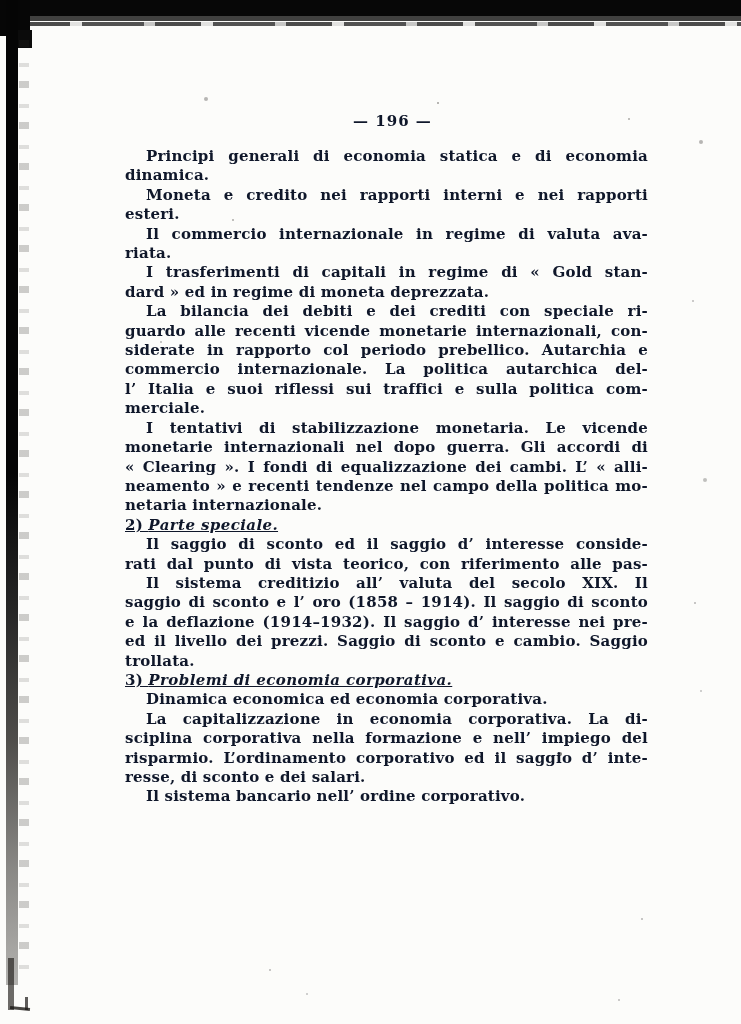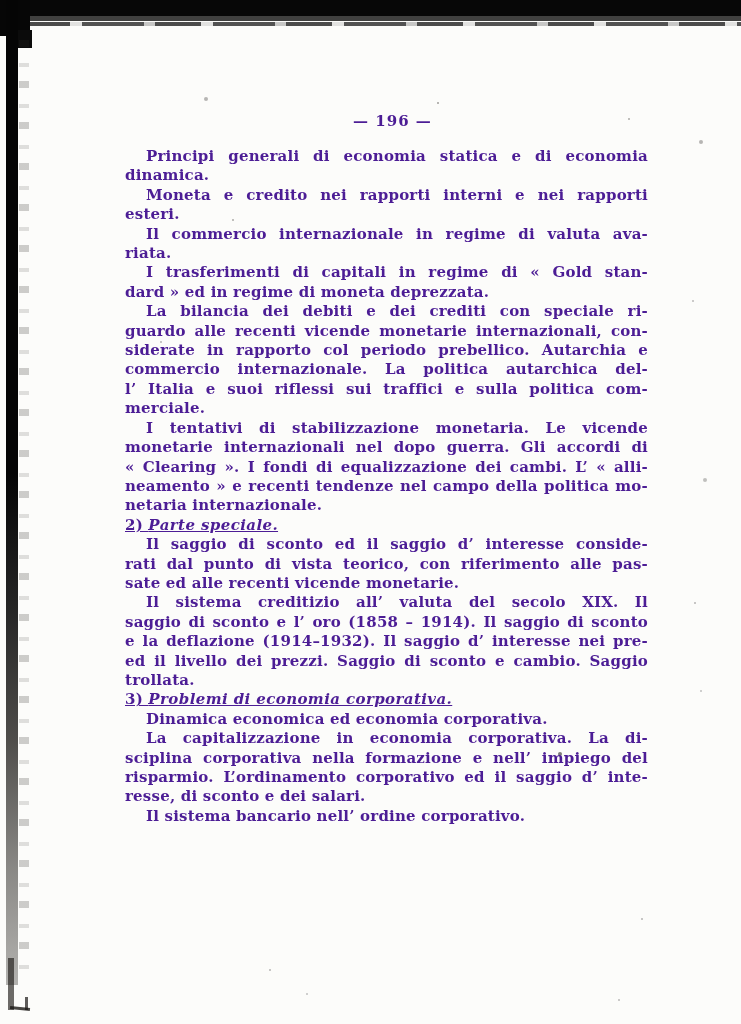--- a/index.html
+++ b/index.html
@@ -3,21 +3,21 @@
 <meta charset="utf-8">
 <style>
   html,body{margin:0;padding:0;background:#e8e8e6;}
   .page{
     position:relative;
     width:741px;height:1024px;
     margin:0 auto;
     background:#fcfcfa;
     overflow:hidden;
     font-family:"DejaVu Serif","Liberation Serif",serif;
-    color:#4c1d95;
+    color:#0f172a;
   }
   
   .band-top{position:absolute;left:0;top:0;width:741px;height:16px;background:#070707;}
   .band-top2{position:absolute;left:0;top:16px;width:741px;height:5px;background:#0a0a0a;opacity:.78;}
   .band-top3{
     position:absolute;left:24px;top:22px;width:717px;height:4px;opacity:.75;
     background:repeating-linear-gradient(90deg,#111 0 46px,rgba(17,17,17,.15) 46px 58px,#1a1a1a 58px 120px,rgba(17,17,17,.3) 120px 131px);
   }
   .corner-tl{position:absolute;left:0;top:0;width:30px;height:36px;background:#060606;}
   .corner-notch{position:absolute;left:18px;top:30px;width:14px;height:18px;background:#0b0b0b;}
@@ -121,21 +121,20 @@
         <span class="line fill indent">I tentativi di stabilizzazione monetaria. Le vicende</span>
         <span class="line fill">monetarie internazionali nel dopo guerra. Gli accordi di</span>
         <span class="line fill">« Clearing ». I fondi di equalizzazione dei cambi. L’ « alli-</span>
         <span class="line fill">neamento » e recenti tendenze nel campo della politica mo-</span>
         <span class="line">netaria internazionale.</span>
       </p>
       <p class="heading"><span class="h-prefix">2) </span><span class="h-text">Parte speciale.</span></p>
       <p class="para">
         <span class="line fill indent">Il saggio di sconto ed il saggio d’ interesse conside-</span>
         <span class="line fill">rati dal punto di vista teorico, con riferimento alle pas-</span>
-        <span class="line">sate ed alle recenti vicende monetarie.</span>
       </p>
       <p class="para">
         <span class="line fill indent">Il sistema creditizio all’ valuta del secolo XIX. Il</span>
         <span class="line fill">saggio di sconto e l’ oro (1858 – 1914). Il saggio di sconto</span>
         <span class="line fill">e la deflazione (1914–1932). Il saggio d’ interesse nei pre-</span>
         <span class="line fill">ed il livello dei prezzi. Saggio di sconto e cambio. Saggio</span>
         <span class="line">trollata.</span>
       </p>
       <p class="heading"><span class="h-prefix">3) </span><span class="h-text">Problemi di economia corporativa.</span></p>
       <p class="para">

